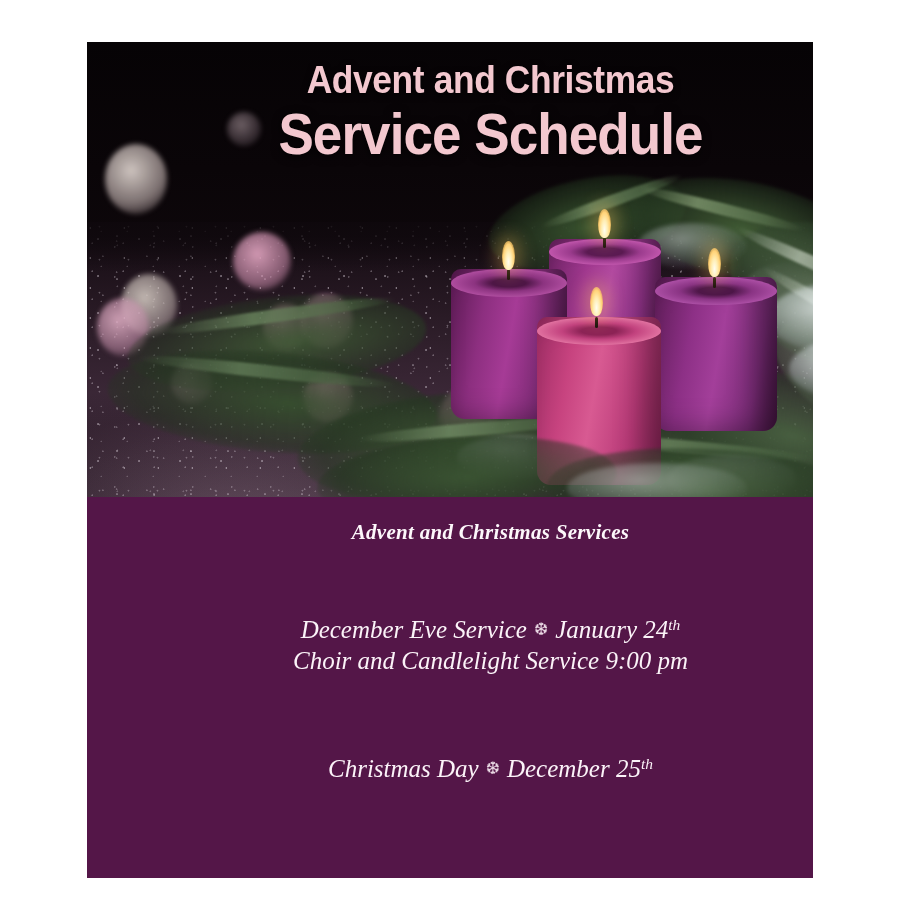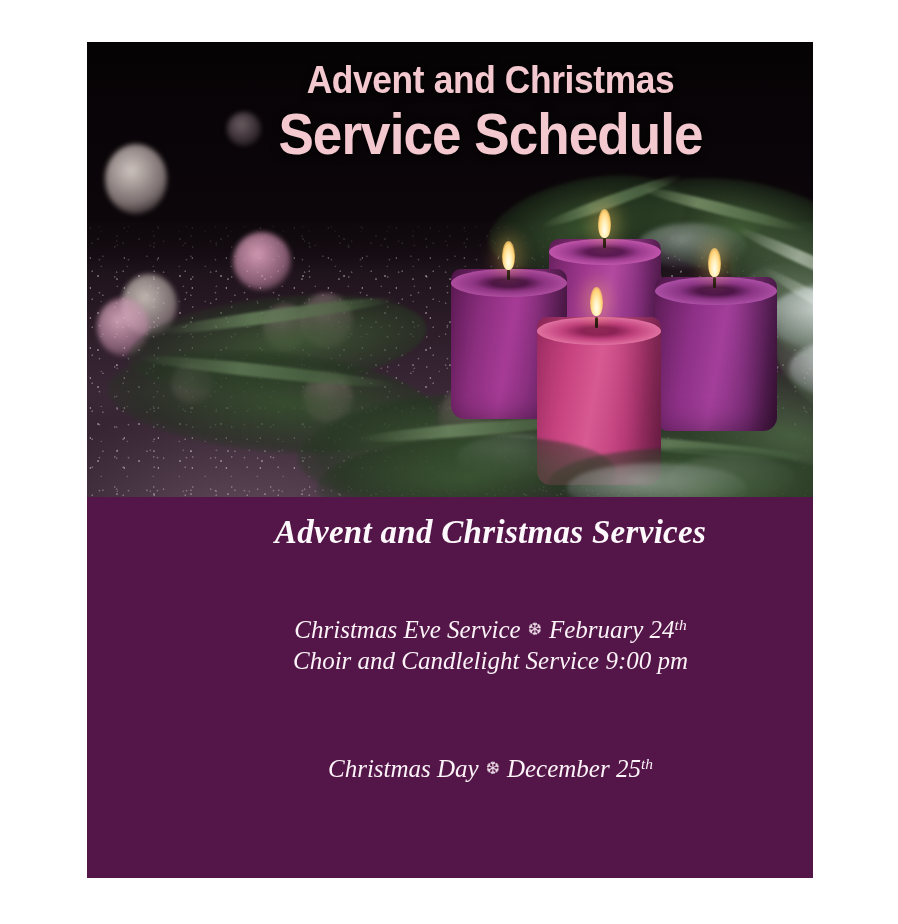--- a/index.html
+++ b/index.html
@@ -170,21 +170,21 @@
     height: 381px;
     background: #541648;
     text-align: center;
     color: #f7eef4;
   }
 
   .panel-heading {
     font-family: "Liberation Serif", "DejaVu Serif", serif;
     font-style: italic;
     font-weight: bold;
-    font-size: 33px;
+    font-size: 21px;
     line-height: 34px;
     color: #fdf8fb;
     padding-top: 18px;
     margin: 0;
     letter-spacing: 0.3px;
   }
 
   .svc-block {
     font-family: "Liberation Serif", "DejaVu Serif", serif;
     font-style: italic;
@@ -307,21 +307,21 @@
       <div class="title-line2">Service Schedule</div>
     </div>
   </div>
 
   <div class="panel">
 
     <div class="panel-heading">Advent and Christmas Services</div>
 
     <div class="svc-block block-1">
       <div class="svc-line">
-        <span>Christmas Eve Service</span><span class="snowflake">❆</span><span>February 24</span><span class="sup">th</span>
+        <span>December Eve Service</span><span class="snowflake">❆</span><span>January 24</span><span class="sup">th</span>
       </div>
       <div class="svc-line">Choir and Candlelight Service 9:00 pm</div>
     </div>
 
     <div class="svc-block block-2">
       <div class="svc-line">
         <span>Christmas Day</span><span class="snowflake">❆</span><span>December 25</span><span class="sup">th</span>
       </div>
     </div>
 

